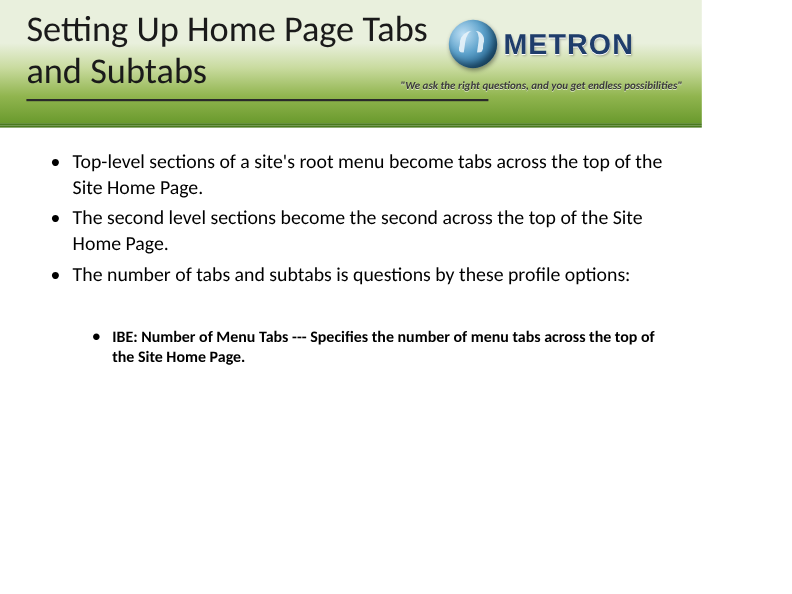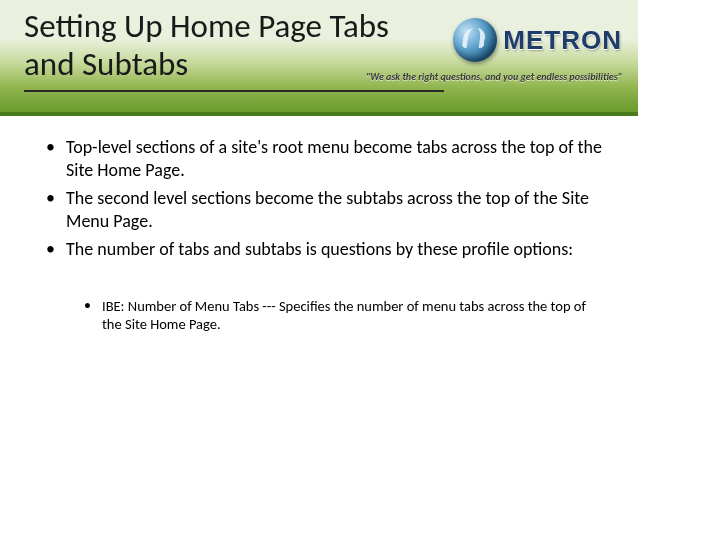--- a/index.html
+++ b/index.html
@@ -46,21 +46,21 @@
     font-weight: 400;
     color: #1a1a1a;
     border-bottom: 2px solid #2a2a2a;
     padding-bottom: 6px;
   }
   .logo-wrap {
     position: absolute;
     right: 16px;
     top: 18px;
     width: 260px;
-    text-align: right;
+    text-align: center;
   }
   .logo {
     display: inline-flex;
     align-items: center;
     gap: 6px;
   }
   .logo-orb {
     width: 44px;
     height: 44px;
     border-radius: 50%;
@@ -119,21 +119,21 @@
     font-size: 18px;
   }
   ul.lvl2 {
     margin: 6px 0 0 0;
     padding: 0 0 0 34px;
     list-style: none;
   }
   ul.lvl2 > li {
     position: relative;
     font-size: 14.5px;
-    font-weight: 400;
+    font-weight: 700;
     line-height: 1.3;
     padding-left: 2px;
     margin-top: 36px;
   }
   ul.lvl2 > li::before {
     content: "•";
     position: absolute;
     left: -16px;
     top: 0;
     font-size: 14px;
@@ -152,21 +152,21 @@
         <span class="logo-orb"></span>
         <span class="logo-text">METRON</span>
       </div>
       <div class="tagline">"We ask the right questions, and you get endless possibilities"</div>
     </div>
   </div>
 
   <div class="body">
     <ul class="lvl1">
       <li>Top-level sections of a site's root menu become tabs across the top of the Site Home Page.</li>
-      <li>The second level sections become the subtabs across the top of the Site Menu Page.</li>
+      <li>The second level sections become the second across the top of the Site Home Page.</li>
       <li>
         <span>The number of tabs and subtabs is questions by these profile options:</span>
         <ul class="lvl2">
           <li>IBE: Number of Menu Tabs --- Specifies the number of menu tabs across the top of the Site Home Page.</li>
         </ul>
       </li>
     </ul>
   </div>
 
 </div>

